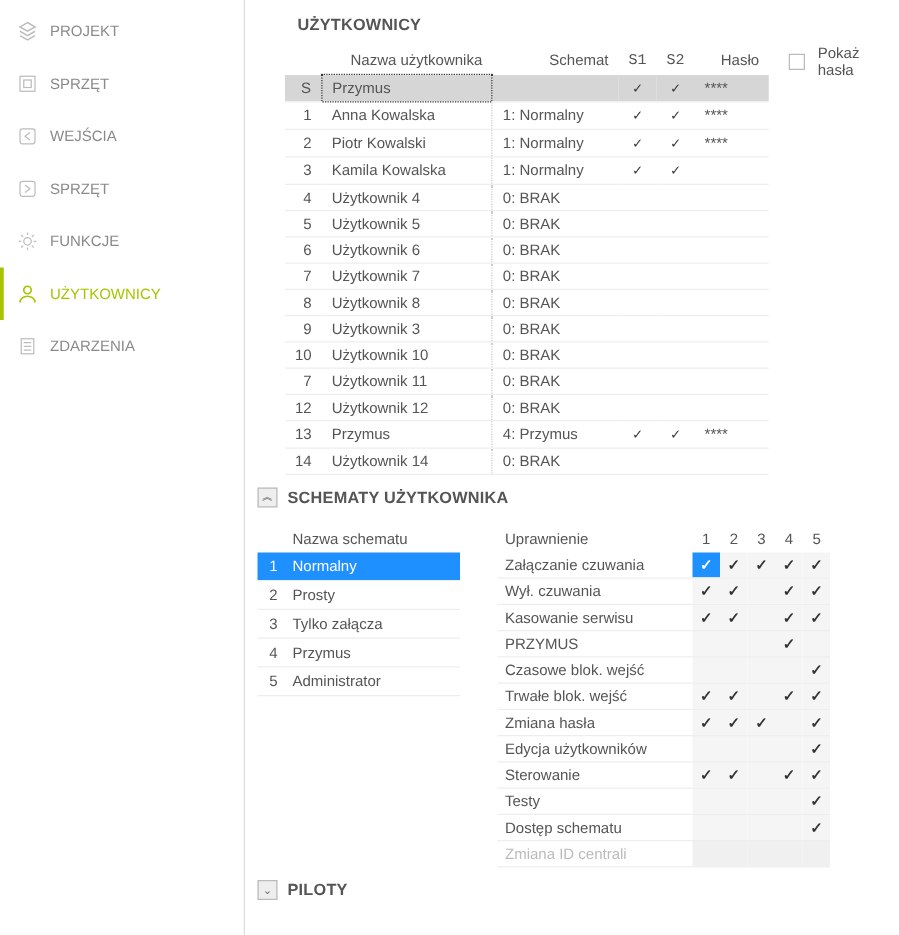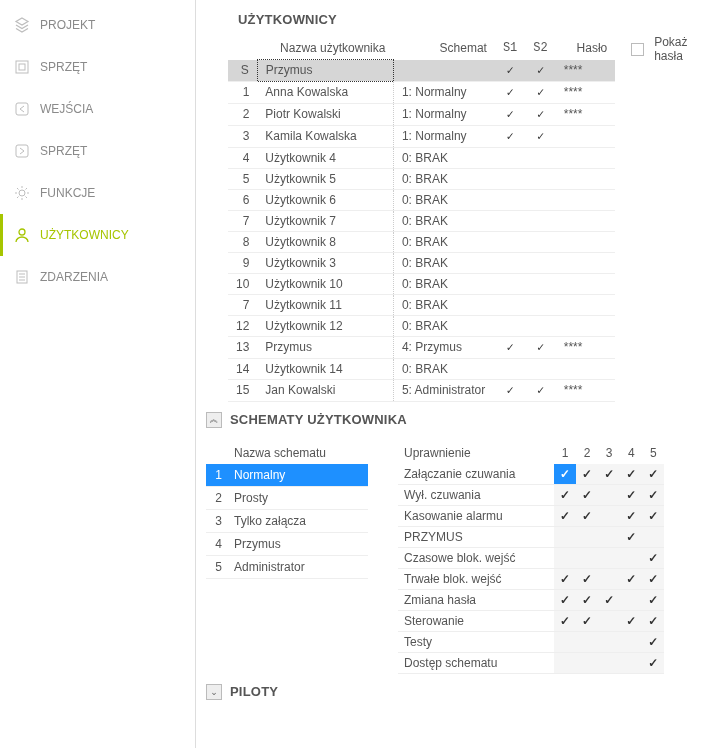--- a/index.html
+++ b/index.html
@@ -248,28 +248,20 @@
               <td class="col-pwd">****</td>
             </tr>
             <tr>
               <td class="col-id">14</td>
               <td class="col-name">Użytkownik 14</td>
               <td class="col-scheme">0: BRAK</td>
               <td class="col-cb"></td>
               <td class="col-cb"></td>
               <td class="col-pwd"></td>
             </tr>
-            <tr>
-              <td class="col-id">15</td>
-              <td class="col-name">Jan Kowalski</td>
-              <td class="col-scheme">5: Administrator</td>
-              <td class="col-cb"><span class="check"></span></td>
-              <td class="col-cb"><span class="check"></span></td>
-              <td class="col-pwd">****</td>
-            </tr>
           </tbody>
       </table>
       <label class="show-pwd">
         <span class="box"></span>
         <span>Pokaż hasła</span>
       </label>
     </div>
   </div>
 
   <div class="section-heading-row">
@@ -333,21 +325,21 @@
             </tr>
             <tr>
               <td class="pname">Wył. czuwania</td>
               <td class="pcb"><span class="check"></span></td>
               <td class="pcb"><span class="check"></span></td>
               <td class="pcb"></td>
               <td class="pcb"><span class="check"></span></td>
               <td class="pcb"><span class="check"></span></td>
             </tr>
             <tr>
-              <td class="pname">Kasowanie alarmu</td>
+              <td class="pname">Kasowanie serwisu</td>
               <td class="pcb"><span class="check"></span></td>
               <td class="pcb"><span class="check"></span></td>
               <td class="pcb"></td>
               <td class="pcb"><span class="check"></span></td>
               <td class="pcb"><span class="check"></span></td>
             </tr>
             <tr>
               <td class="pname">PRZYMUS</td>
               <td class="pcb"></td>
               <td class="pcb"></td>
@@ -373,20 +365,28 @@
             </tr>
             <tr>
               <td class="pname">Zmiana hasła</td>
               <td class="pcb"><span class="check"></span></td>
               <td class="pcb"><span class="check"></span></td>
               <td class="pcb"><span class="check"></span></td>
               <td class="pcb"></td>
               <td class="pcb"><span class="check"></span></td>
             </tr>
             <tr>
+              <td class="pname">Edycja użytkowników</td>
+              <td class="pcb"></td>
+              <td class="pcb"></td>
+              <td class="pcb"></td>
+              <td class="pcb"></td>
+              <td class="pcb"><span class="check"></span></td>
+            </tr>
+            <tr>
               <td class="pname">Sterowanie</td>
               <td class="pcb"><span class="check"></span></td>
               <td class="pcb"><span class="check"></span></td>
               <td class="pcb"></td>
               <td class="pcb"><span class="check"></span></td>
               <td class="pcb"><span class="check"></span></td>
             </tr>
             <tr>
               <td class="pname">Testy</td>
               <td class="pcb"></td>
@@ -395,20 +395,28 @@
               <td class="pcb"></td>
               <td class="pcb"><span class="check"></span></td>
             </tr>
             <tr>
               <td class="pname">Dostęp schematu</td>
               <td class="pcb"></td>
               <td class="pcb"></td>
               <td class="pcb"></td>
               <td class="pcb"></td>
               <td class="pcb"><span class="check"></span></td>
+            </tr>
+            <tr class="disabled">
+              <td class="pname">Zmiana ID centrali</td>
+              <td class="pcb"></td>
+              <td class="pcb"></td>
+              <td class="pcb"></td>
+              <td class="pcb"></td>
+              <td class="pcb"></td>
             </tr>
           </tbody>
       </table>
     </div>
   </div>
 
   <div class="section-heading-row">
     <span class="collapse-box">⌄</span>
     <span class="heading">PILOTY</span>
   </div>

